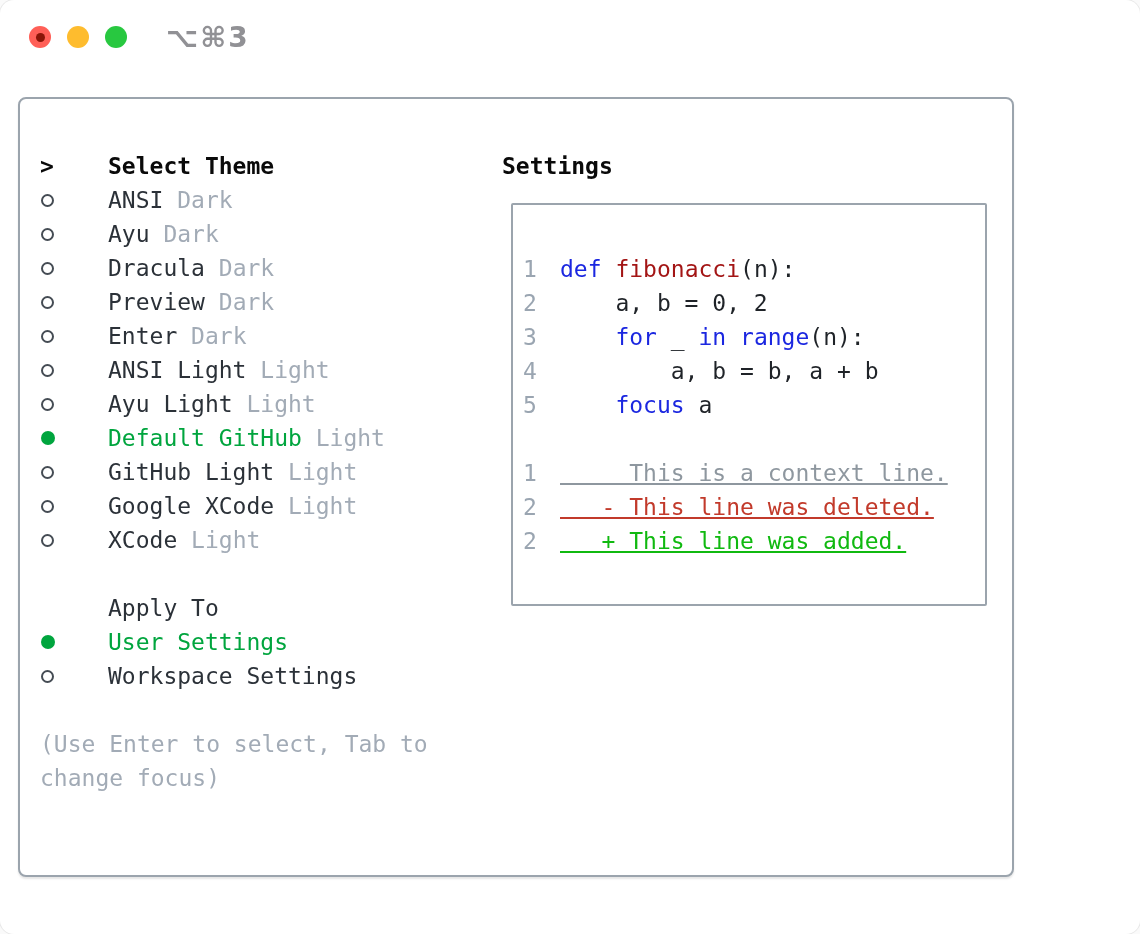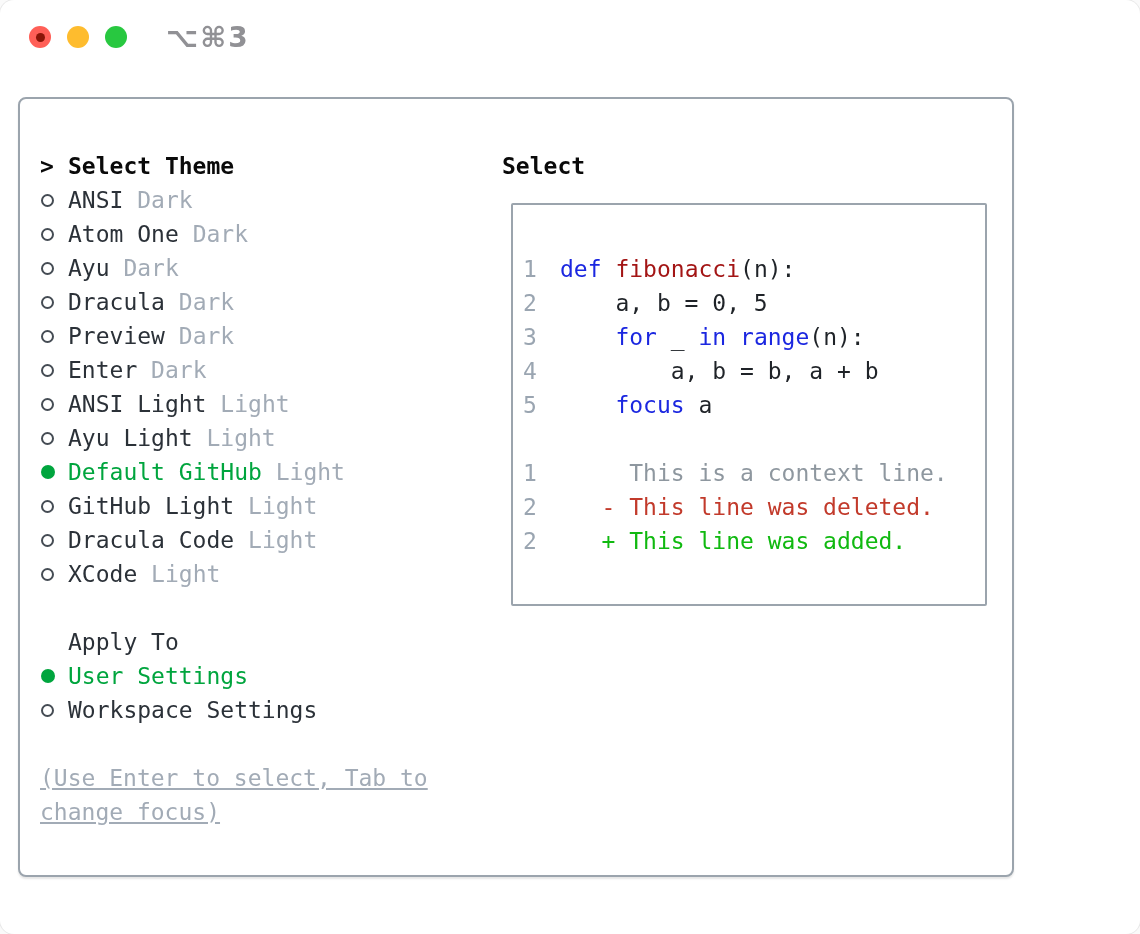--- a/index.html
+++ b/index.html
@@ -25,40 +25,40 @@
     border:2px solid var(--border-gray);border-radius:8px;box-sizing:border-box;
     box-shadow:0 2px 2px rgba(0,0,0,0.10);
     font-size:23px;line-height:34px;color:var(--text-dark);
   }
   .left-col{position:absolute;left:20px;top:50px;width:450px;}
   .right-col{position:absolute;left:482px;top:50px;width:490px;}
   .row{display:flex;align-items:center;height:34px;}
   .prefix{width:28px;flex:none;display:flex;align-items:center;}
   .prompt-char{font-weight:700;color:#0a0a0a;}
   .bold{font-weight:700;color:#0a0a0a;}
-  .label{white-space:pre;}
+  .label{white-space:pre;margin-left:40px;}
   .variant{color:var(--muted-gray);}
   .sel{color:var(--selection-green);}
   .radio{width:13px;height:13px;border:2px solid #454c54;border-radius:50%;box-sizing:border-box;margin-left:1px;}
   .radio.on{width:14px;height:14px;border:none;background:var(--selection-green);}
   .spacer{height:34px;}
-  .hint{width:420px;color:var(--muted-gray);text-decoration:underline;}
+  .hint{width:420px;color:var(--muted-gray);}
   
   .preview-title{height:34px;}
   .preview-box{
     margin-top:20px;margin-left:9px;width:476px;height:403px;box-sizing:border-box;
     border:2px solid var(--border-gray);border-radius:2px;background:#fff;
     padding:47px 0 0 10px;overflow:hidden;
   }
   .pline{display:flex;height:34px;align-items:center;}
   .ln{width:37px;flex:none;color:var(--linenum-gray);}
   .code{white-space:pre;color:var(--code-text);}
   .code .kw{color:var(--keyword-blue);}
   .code .fn{color:var(--function-red);}
-  .dtext{white-space:pre;}
+  .dtext{white-space:pre;text-decoration:underline;}
   .dtext.context{color:var(--context-gray);}
   .dtext.deleted{color:var(--deleted-red);}
   .dtext.added{color:var(--added-green);}
 </style>
 </head>
 <body>
 
 <div class="window">
 
   <div class="titlebar">
@@ -84,26 +84,20 @@
           <div class="row">
             <span class="prefix">
               <span class="radio"></span>
             </span>
             <span class="label"><span class="">ANSI</span> <span class="variant">Dark</span></span>
           </div>
           <div class="row">
             <span class="prefix">
               <span class="radio"></span>
             </span>
-            <span class="label"><span class="">Atom One</span> <span class="variant">Dark</span></span>
-          </div>
-          <div class="row">
-            <span class="prefix">
-              <span class="radio"></span>
-            </span>
             <span class="label"><span class="">Ayu</span> <span class="variant">Dark</span></span>
           </div>
           <div class="row">
             <span class="prefix">
               <span class="radio"></span>
             </span>
             <span class="label"><span class="">Dracula</span> <span class="variant">Dark</span></span>
           </div>
           <div class="row">
             <span class="prefix">
@@ -138,21 +132,21 @@
           <div class="row">
             <span class="prefix">
               <span class="radio"></span>
             </span>
             <span class="label"><span class="">GitHub Light</span> <span class="variant">Light</span></span>
           </div>
           <div class="row">
             <span class="prefix">
               <span class="radio"></span>
             </span>
-            <span class="label"><span class="">Dracula Code</span> <span class="variant">Light</span></span>
+            <span class="label"><span class="">Google XCode</span> <span class="variant">Light</span></span>
           </div>
           <div class="row">
             <span class="prefix">
               <span class="radio"></span>
             </span>
             <span class="label"><span class="">XCode</span> <span class="variant">Light</span></span>
           </div>
         </div>
 
       <div class="spacer"></div>
@@ -176,30 +170,30 @@
             <span class="label"><span class="">Workspace Settings</span></span>
           </div>
         </div>
 
       <div class="spacer"></div>
 
       <div class="hint">(Use Enter to select, Tab to change focus)</div>
     </div>
 
     <div class="right-col">
-      <div class="preview-title bold">Select</div>
+      <div class="preview-title bold">Settings</div>
       <div class="preview-box">
         <div id="code-lines">
             <div class="pline">
               <span class="ln">1</span>
               <span class="code"><span class="kw">def</span><span> </span><span class="fn">fibonacci</span><span>(n):</span></span>
             </div>
             <div class="pline">
               <span class="ln">2</span>
-              <span class="code"><span>    a, b = 0, 5</span></span>
+              <span class="code"><span>    a, b = 0, 2</span></span>
             </div>
             <div class="pline">
               <span class="ln">3</span>
               <span class="code"><span>    </span><span class="kw">for</span><span> _ </span><span class="kw">in</span><span> </span><span class="kw">range</span><span>(n):</span></span>
             </div>
             <div class="pline">
               <span class="ln">4</span>
               <span class="code"><span>        a, b = b, a + b</span></span>
             </div>
             <div class="pline">

